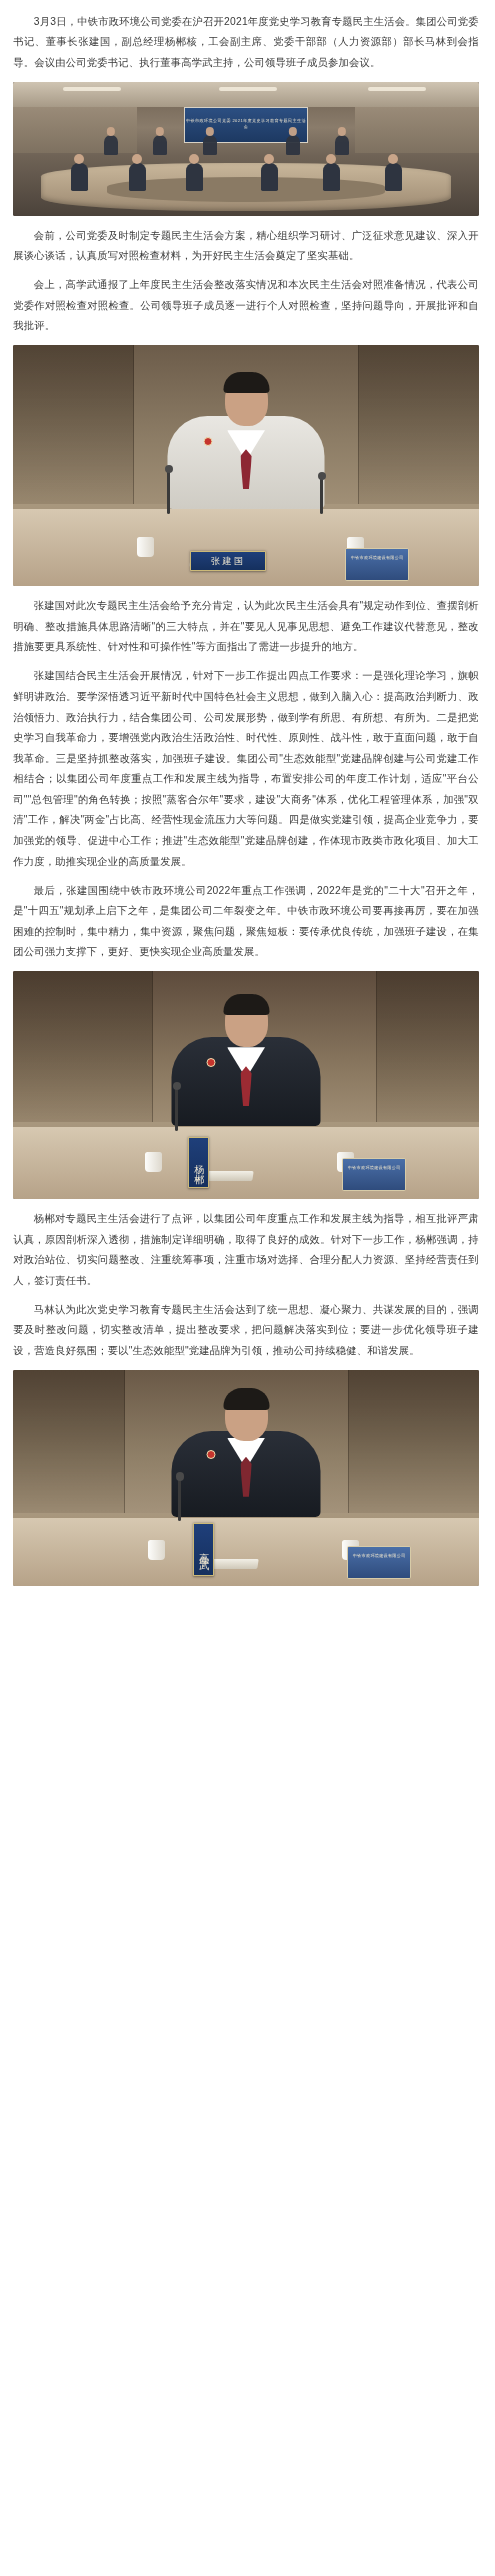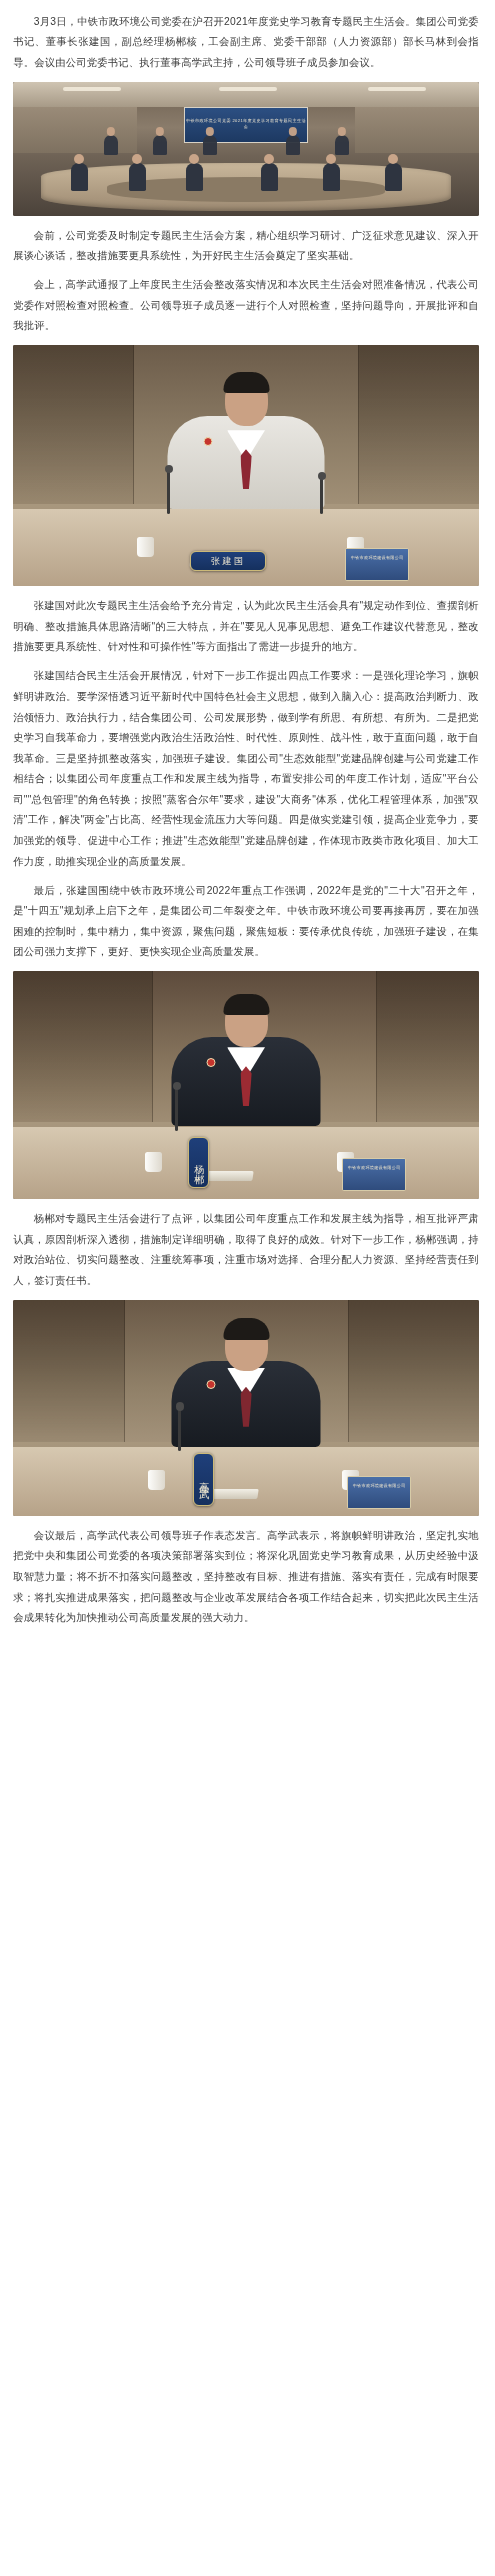--- a/index.html
+++ b/index.html
@@ -172,21 +172,21 @@
   .nameplate {
     position: absolute;
     background: linear-gradient(to bottom,#1f3f7a,#15305e);
     border: 0.8px solid #cbb978;
     color: #f3ead2;
     font-size: 9px;
     letter-spacing: 2.5px;
     text-align: center;
     padding: 2.5px 4.1px;
     writing-mode: horizontal-tb;
-    border-radius: 6px;
+    border-radius: 1px;
     box-shadow: 0 0.8px 2.5px rgba(0,0,0,.4);
   }
   .nameplate.vert {
     writing-mode: vertical-rl;
     letter-spacing: 3.3px;
     padding: 5px 2.5px;
     font-size: 10px;
   }
   .emblem {
     position: absolute;
@@ -232,21 +232,21 @@
       </div>
       <div class="p1-person" style="left:58px"></div>
       <div class="p1-person" style="left:116px"></div>
       <div class="p1-person" style="left:173px"></div>
       <div class="p1-person" style="left:248px"></div>
       <div class="p1-person" style="left:310px"></div>
       <div class="p1-person" style="left:372px"></div>
     </div>
   </div>
 
-  <p class="para">会前，公司党委及时制定专题民主生活会方案，精心组织学习研讨、广泛征求意见建议、深入开展谈心谈话，整改措施要更具系统性，为开好民主生活会奠定了坚实基础。</p>
+  <p class="para">会前，公司党委及时制定专题民主生活会方案，精心组织学习研讨、广泛征求意见建议、深入开展谈心谈话，认真质写对照检查材料，为开好民主生活会奠定了坚实基础。</p>
   <p class="para">会上，高学武通报了上年度民主生活会整改落实情况和本次民主生活会对照准备情况，代表公司党委作对照检查对照检查。公司领导班子成员逐一进行个人对照检查，坚持问题导向，开展批评和自我批评。</p>
 
   <div class="photo-wrap">
     <div class="photo photo-2">
       <div class="ph-bg">
         <div class="ph-wall"></div>
         <div class="ph-panel" style="left:0"></div>
         <div class="ph-panel" style="right:0;border-right:none;border-left:1.7px solid rgba(40,32,22,.35)"></div>
         <div class="ph-table">
           <div class="ph-table-edge"></div>
@@ -295,20 +295,21 @@
       <div class="ph-mic" style="left:162px"></div>
       <div class="ph-cup" style="left:132px"></div>
       <div class="ph-cup" style="left:324px"></div>
       <div class="ph-book" style="left:187px;bottom:8%"></div>
       <div class="emblem" style="left:329px;bottom:8.3px">中铁市政环境建设有限公司</div>
       <div class="nameplate vert" style="left:175px;bottom:11.6px;height:51px">杨 郴</div>
     </div>
   </div>
 
   <p class="para">杨郴对专题民主生活会进行了点评，以集团公司年度重点工作和发展主线为指导，相互批评严肃认真，原因剖析深入透彻，措施制定详细明确，取得了良好的成效。针对下一步工作，杨郴强调，持对政治站位、切实问题整改、注重统筹事项，注重市场对选择、合理分配人力资源、坚持经营责任到人，签订责任书。</p>
+  <p class="para">马林认为此次党史学习教育专题民主生活会达到了统一思想、凝心聚力、共谋发展的目的，强调要及时整改问题，切实整改清单，提出整改要求，把问题解决落实到位；要进一步优化领导班子建设，营造良好氛围；要以"生态效能型"党建品牌为引领，推动公司持续稳健、和谐发展。</p>
 
   <div class="photo-wrap">
     <div class="photo photo-4">
       <div class="ph-bg">
         <div class="ph-wall" style="background:linear-gradient(to bottom,#6a5947,#8f7f67 60%,#a3927a 100%)"></div>
         <div class="ph-panel" style="left:0;width:24%"></div>
         <div class="ph-panel" style="right:0;width:28%;border-right:none;border-left:1.7px solid rgba(40,32,22,.35)"></div>
         <div class="ph-table">
           <div class="ph-table-edge"></div>
         </div>
@@ -323,16 +324,15 @@
       </div>
       <div class="ph-mic" style="left:165px"></div>
       <div class="ph-cup" style="left:135px"></div>
       <div class="ph-cup" style="left:329px"></div>
       <div class="ph-book" style="left:192px;bottom:8%"></div>
       <div class="emblem" style="left:334px;bottom:6.6px">中铁市政环境建设有限公司</div>
       <div class="nameplate vert" style="left:180px;bottom:10px;height:53px">高学武</div>
     </div>
   </div>
 
-  <p class="para">会议最后，高学武代表公司领导班子作表态发言。高学武表示，将旗帜鲜明讲政治，坚定扎实地把党中央和集团公司党委的各项决策部署落实到位；将深化巩固党史学习教育成果，从历史经验中汲取智慧力量；将不折不扣落实问题整改，坚持整改有目标、推进有措施、落实有责任，完成有时限要求；将扎实推进成果落实，把问题整改与企业改革发展结合各项工作结合起来，切实把此次民主生活会成果转化为加快推动公司高质量发展的强大动力。</p>
 
 </div>
 
 
 </body></html>

